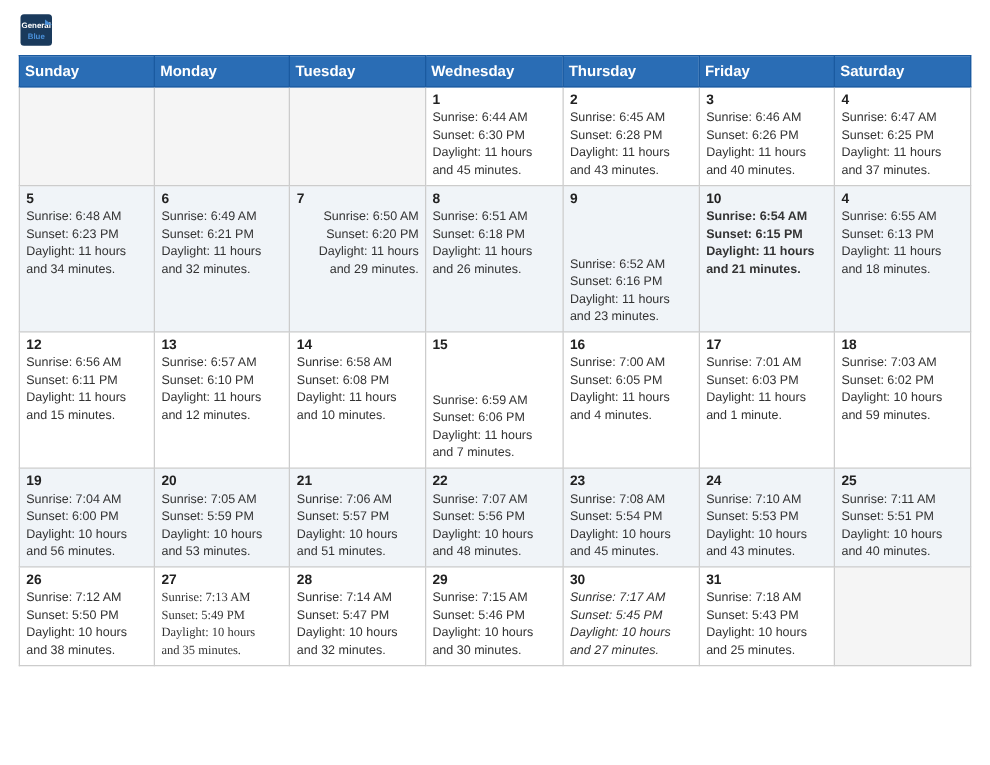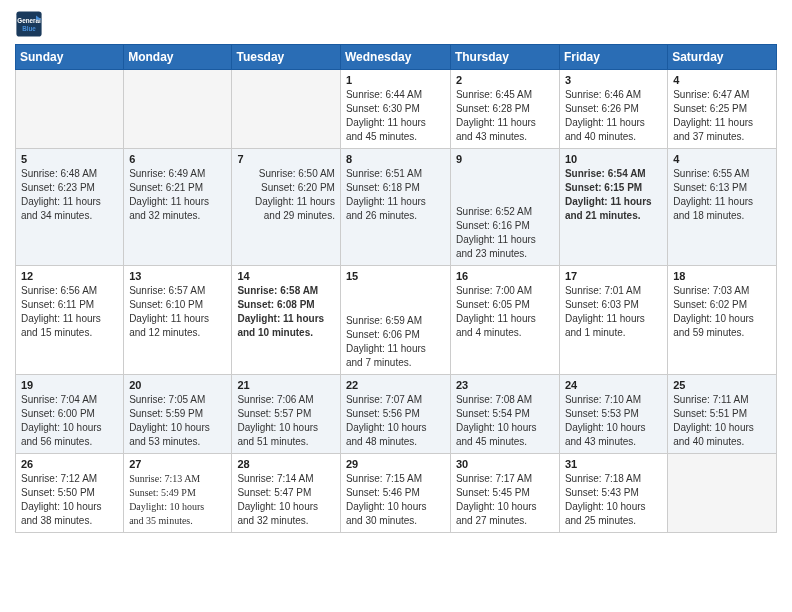--- a/index.html
+++ b/index.html
@@ -210,21 +210,21 @@
           </td>
           <td>
             <div class="day-number">13</div>
             <div class="day-info" style="white-space: pre-line;">Sunrise: 6:57 AM
 Sunset: 6:10 PM
 Daylight: 11 hours
 and 12 minutes.</div>
           </td>
           <td>
             <div class="day-number">14</div>
-            <div class="day-info" style="white-space: pre-line; font-weight: bold;">Sunrise: 6:58 AM
+            <div class="day-info" style="white-space: pre-line;">Sunrise: 6:58 AM
 Sunset: 6:08 PM
 Daylight: 11 hours
 and 10 minutes.</div>
           </td>
           <td>
             <div class="day-number">15</div>
             <div class="day-info" style="white-space: pre-line; margin-top: 32px;">Sunrise: 6:59 AM
 Sunset: 6:06 PM
 Daylight: 11 hours
 and 7 minutes.</div>
@@ -326,21 +326,21 @@
           </td>
           <td>
             <div class="day-number">29</div>
             <div class="day-info" style="white-space: pre-line;">Sunrise: 7:15 AM
 Sunset: 5:46 PM
 Daylight: 10 hours
 and 30 minutes.</div>
           </td>
           <td>
             <div class="day-number">30</div>
-            <div class="day-info" style="white-space: pre-line;">Sunrise: 7:17 AM
+            <div class="day-info" style="white-space: pre-line; font-style: italic;">Sunrise: 7:17 AM
 Sunset: 5:45 PM
 Daylight: 10 hours
 and 27 minutes.</div>
           </td>
           <td>
             <div class="day-number">31</div>
             <div class="day-info" style="white-space: pre-line;">Sunrise: 7:18 AM
 Sunset: 5:43 PM
 Daylight: 10 hours
 and 25 minutes.</div>

